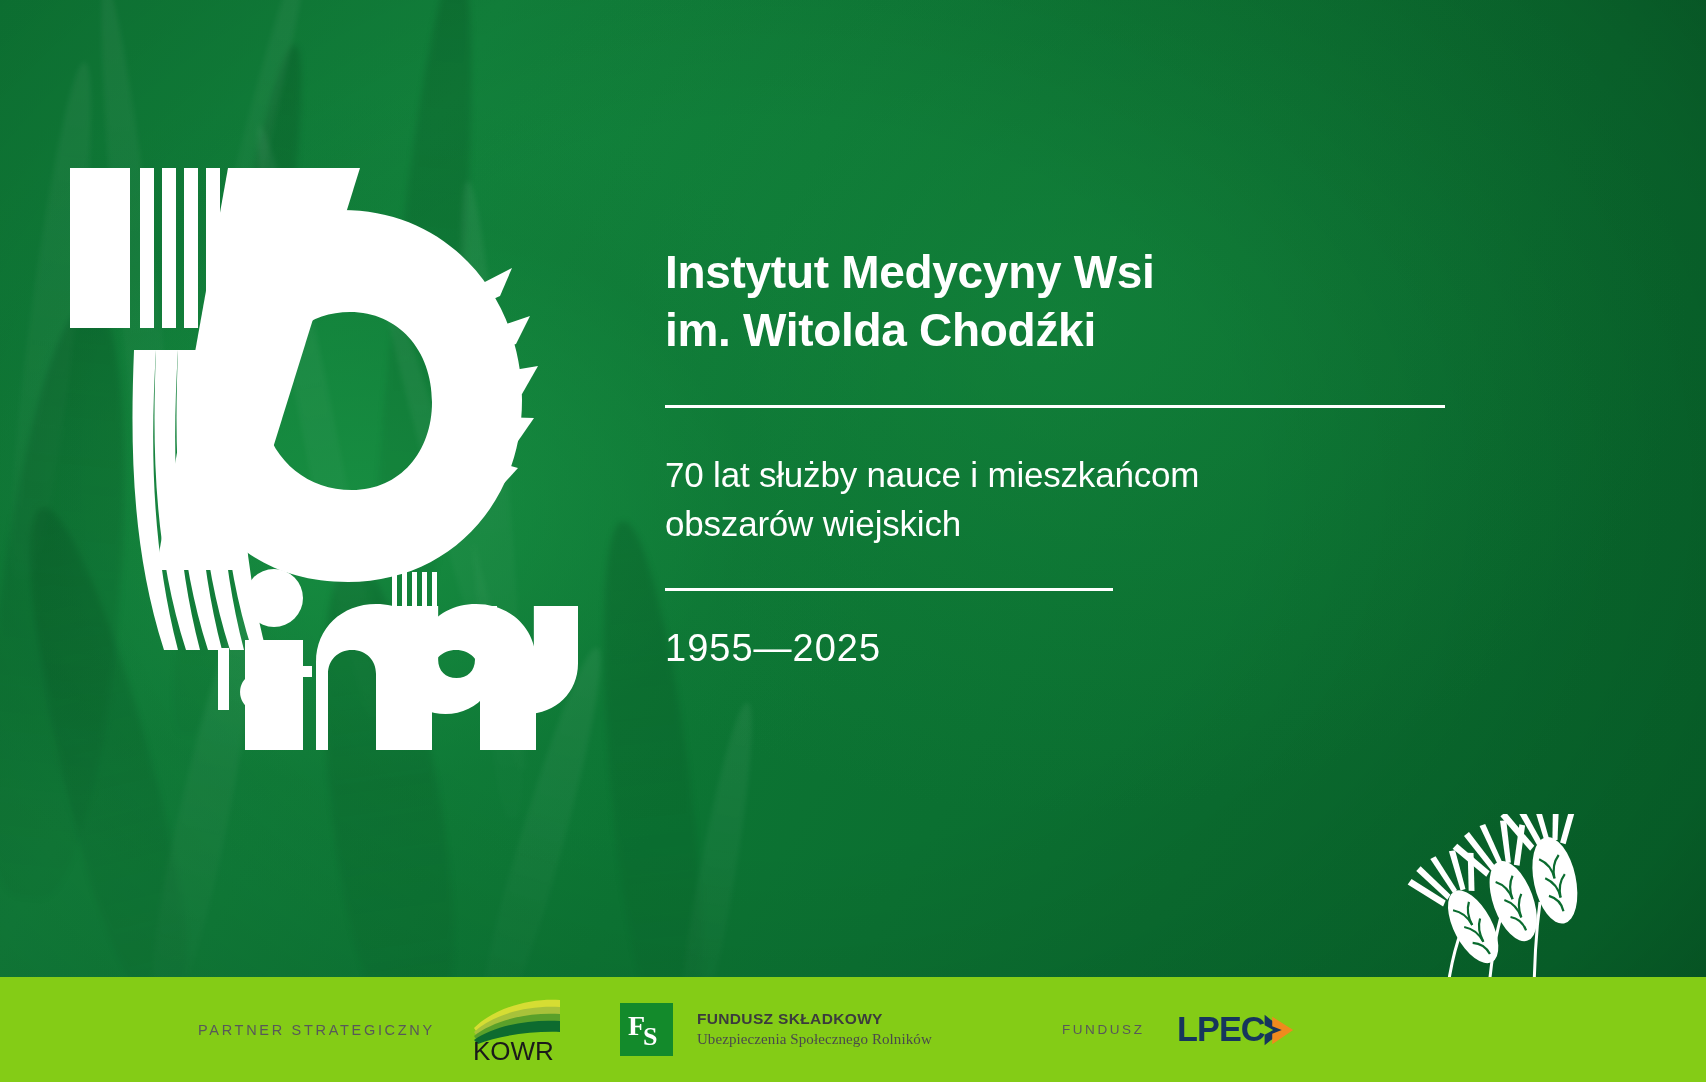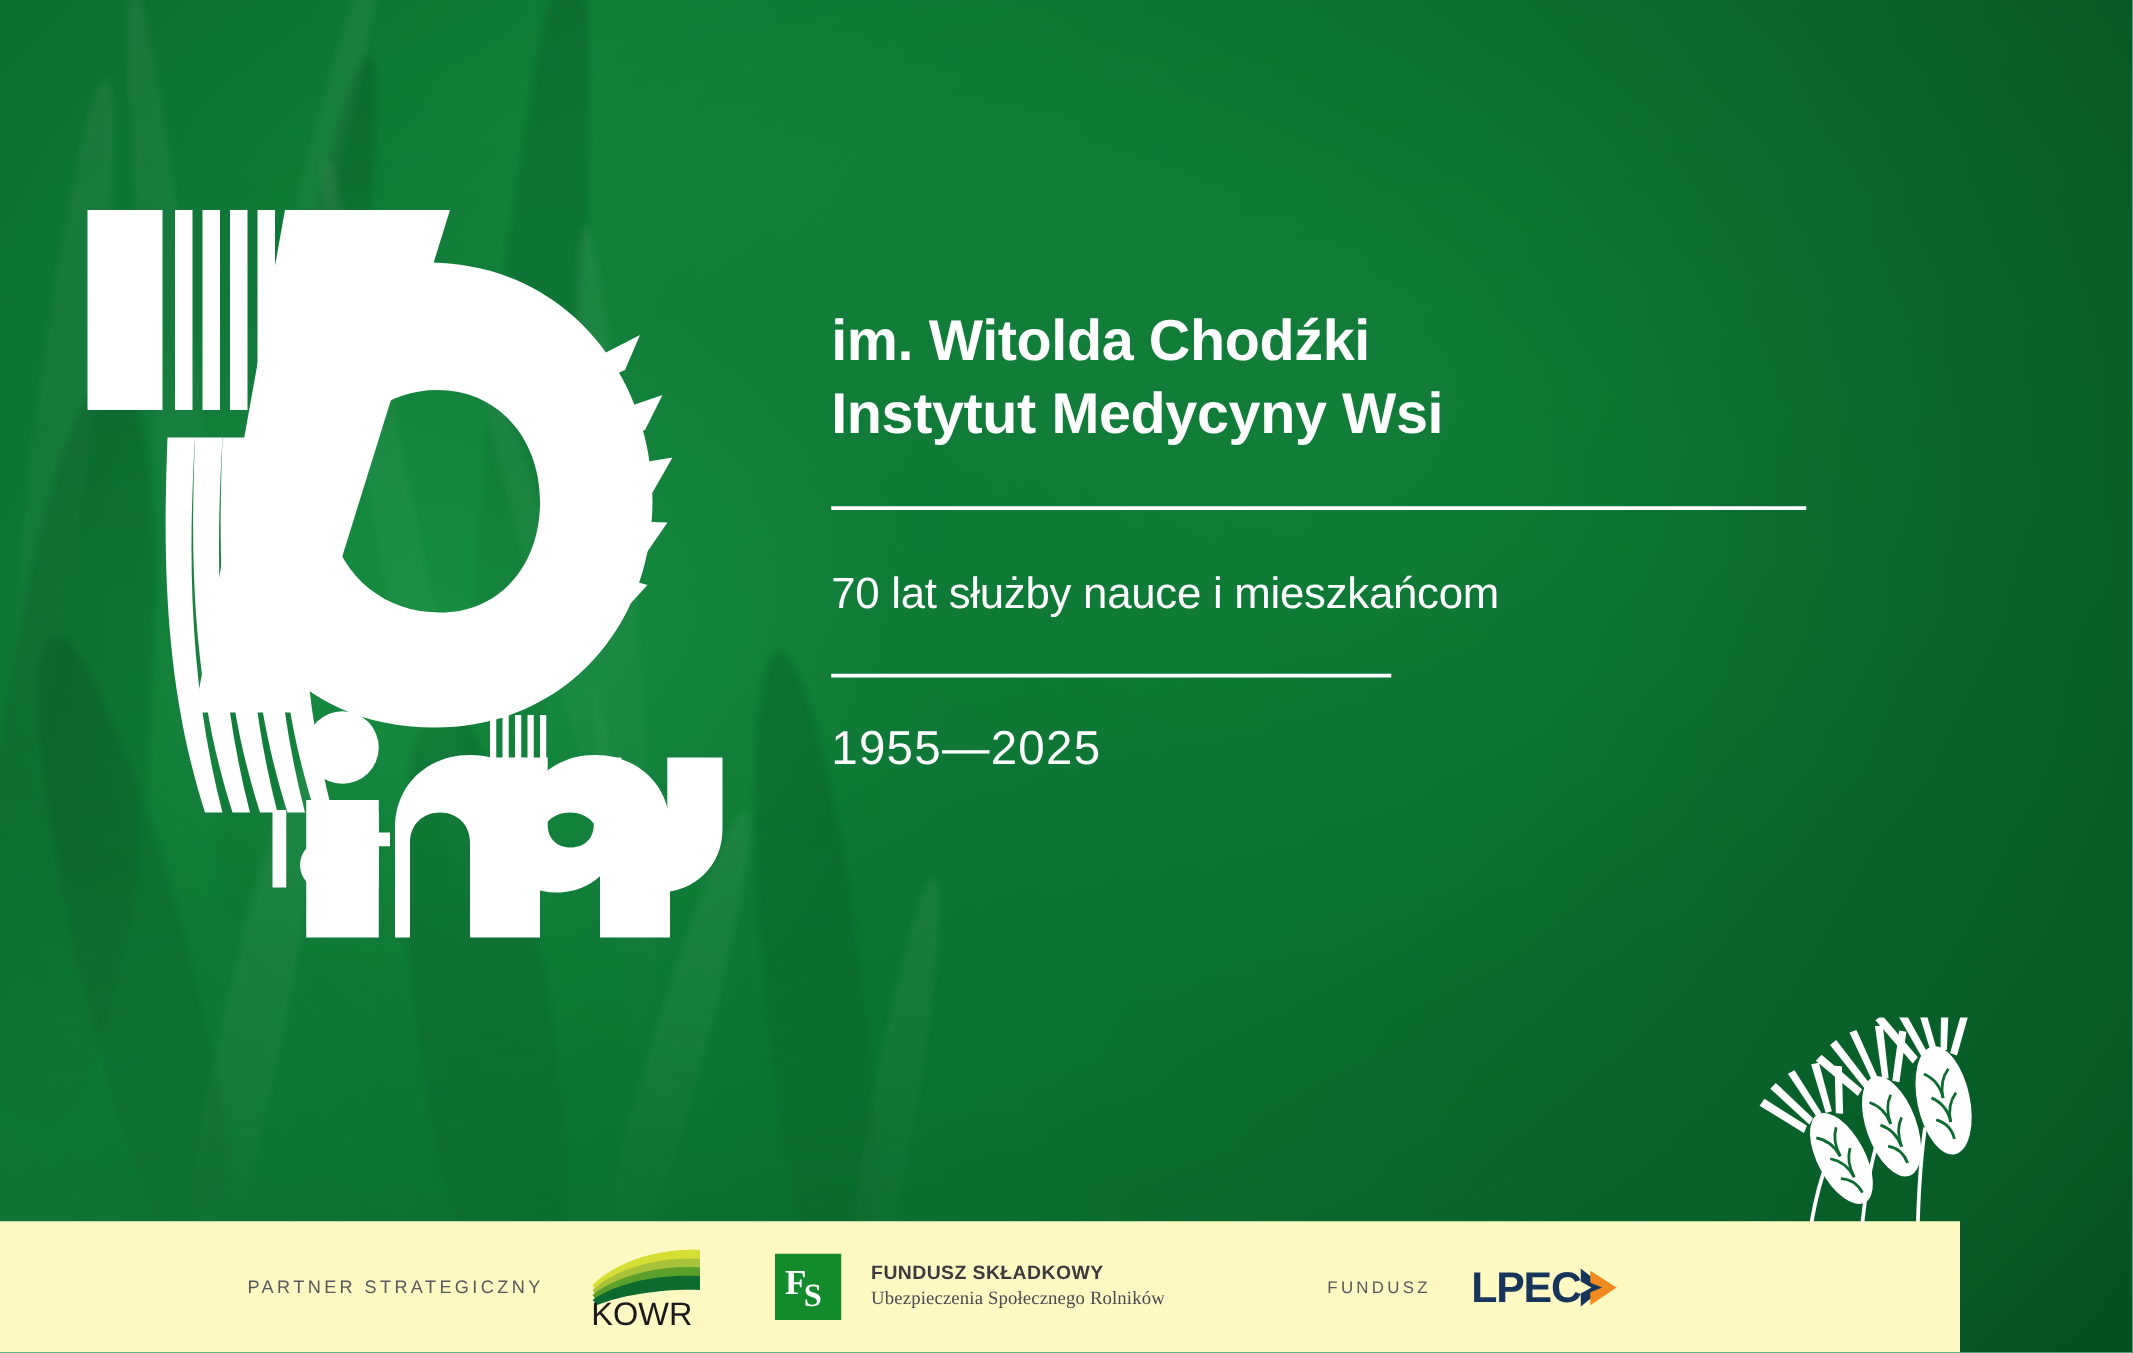--- a/index.html
+++ b/index.html
@@ -97,22 +97,22 @@
     position:absolute;
     right:108px; bottom:78px;
     width:260px; height:190px;
   }
   .wheat-deco svg { width:100%; height:100%; display:block; }
 
   
   .footer {
     position:absolute;
     left:0; bottom:0;
-    width:1568px; height:105px;
-    background:#fef9c3;
+    width:1706px; height:105px;
+    background:#84cc16;
     display:flex;
     align-items:center;
   }
   .footer-inner {
     display:flex;
     align-items:center;
     margin-left:198px;
   }
   .partner-label {
     font-size:14.5px;
@@ -271,28 +271,29 @@
           <path d="M2,130 q14,10 14,26 q-14,-6 -14,-26 Z"></path>
           <path d="M18,130 q14,10 14,26 q-14,-6 -14,-26 Z"></path>
         </g>
       </g>
     </svg>
   </div>
 
   <div class="content">
 
     <div class="inst-title">
+      <div>Instytut Medycyny Wsi</div>
       <div>im. Witolda Chodźki</div>
-      <div>Instytut Medycyny Wsi</div>
     </div>
 
     <hr class="rule rule-long">
 
     <div class="tagline">
       <div>70 lat służby nauce i mieszkańcom</div>
+      <div>obszarów wiejskich</div>
     </div>
 
     <hr class="rule rule-short">
 
     <div class="years">1955—2025</div>
   </div>
 
   <div class="wheat-deco">
     <svg viewBox="0 0 260 190" xmlns="http://www.w3.org/2000/svg">
       <g fill="#ffffff">

